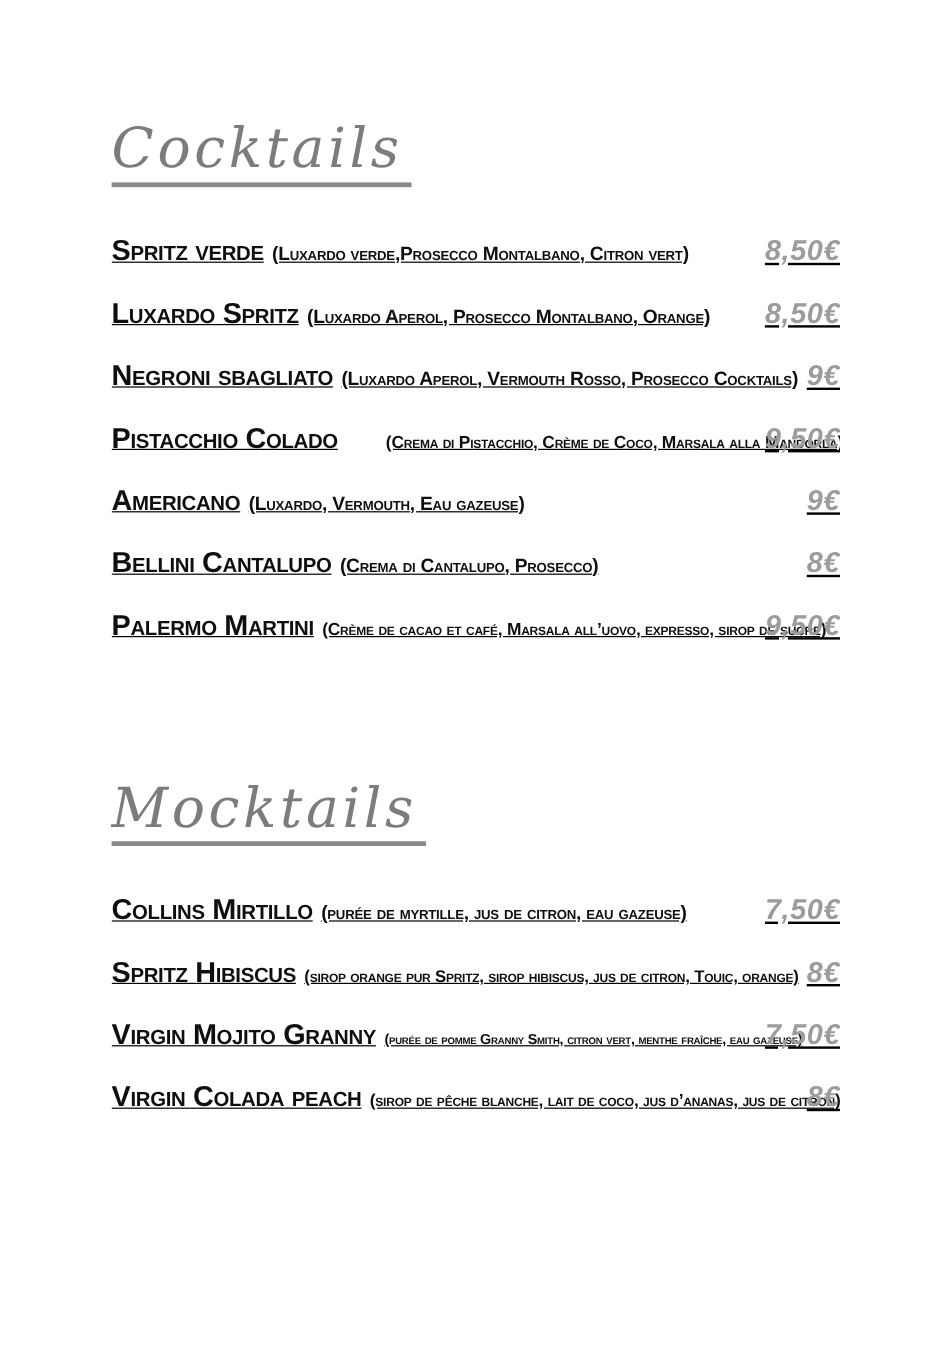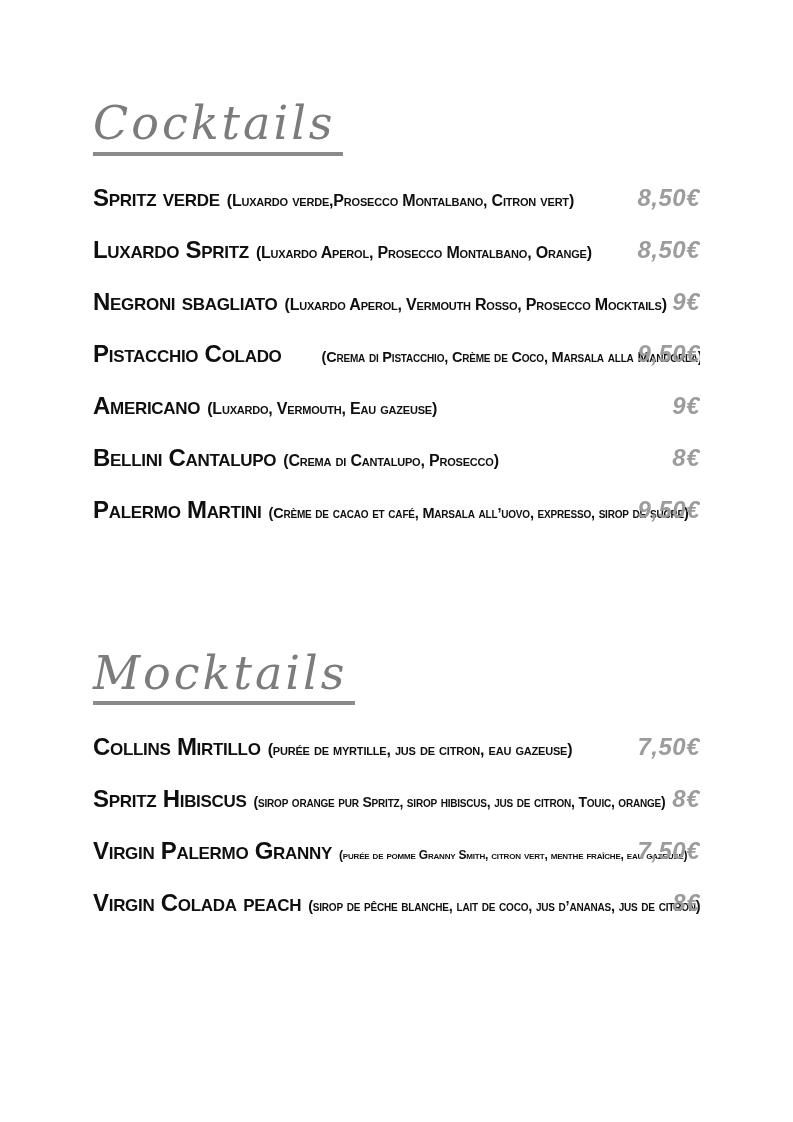--- a/index.html
+++ b/index.html
@@ -29,24 +29,25 @@
     color: var(--heading, #7c7c7c);
     padding: 0 8px 3px 0;
     border-bottom: 4px solid var(--underline, #8a8a8a);
   }
 
   .items { margin-top: 28px; }
 
   .menu-item {
     display: flex;
     justify-content: space-between;
-    align-items: flex-start;
+    align-items: center;
     height: 52px;
     white-space: nowrap;
     overflow: hidden;
+    text-decoration: underline;
   }
 
   .item-text { white-space: nowrap; min-width: 0; }
 
   .item-name {
     font-variant: small-caps;
     font-weight: 700;
     font-size: 24px;
     letter-spacing: -0.3px;
     color: var(--name, #0f0f0f);
@@ -87,21 +88,21 @@
 
   <div class="menu-item">
     <span class="item-text">
       <span class="item-name">Luxardo Spritz</span><span class="item-desc">(Luxardo Aperol, Prosecco Montalbano, Orange)</span>
     </span>
     <span class="item-price">8,50€</span>
   </div>
 
   <div class="menu-item">
     <span class="item-text">
-      <span class="item-name">Negroni sbagliato</span><span class="item-desc">(Luxardo Aperol, Vermouth Rosso, Prosecco Mocktails)</span>
+      <span class="item-name">Negroni sbagliato</span><span class="item-desc">(Luxardo Aperol, Vermouth Rosso, Prosecco Cocktails)</span>
     </span>
     <span class="item-price">9€</span>
   </div>
 
   <div class="menu-item">
     <span class="item-text">
       <span class="item-name">Pistacchio Colado</span><span class="item-desc" style="font-size: 14.5px; margin-left: 40px;">(Crema di Pistacchio, Crème de Coco, Marsala alla Mandorla)</span>
     </span>
     <span class="item-price">9,50€</span>
   </div>
@@ -141,21 +142,21 @@
 
   <div class="menu-item">
     <span class="item-text">
       <span class="item-name">Spritz Hibiscus</span><span class="item-desc" style="font-size: 14px;">(sirop orange pur Spritz, sirop hibiscus, jus de citron, Touic, orange)</span>
     </span>
     <span class="item-price">8€</span>
   </div>
 
   <div class="menu-item">
     <span class="item-text">
-      <span class="item-name">Virgin Palermo Granny</span><span class="item-desc" style="font-size: 12px;">(purée de pomme Granny Smith, citron vert, menthe fraîche, eau gazeuse)</span>
+      <span class="item-name">Virgin Mojito Granny</span><span class="item-desc" style="font-size: 12px;">(purée de pomme Granny Smith, citron vert, menthe fraîche, eau gazeuse)</span>
     </span>
     <span class="item-price">7,50€</span>
   </div>
 
   <div class="menu-item">
     <span class="item-text">
       <span class="item-name">Virgin Colada peach</span><span class="item-desc" style="font-size: 14.5px;">(sirop de pêche blanche, lait de coco, jus d’ananas, jus de citron)</span>
     </span>
     <span class="item-price">8€</span>
   </div>

